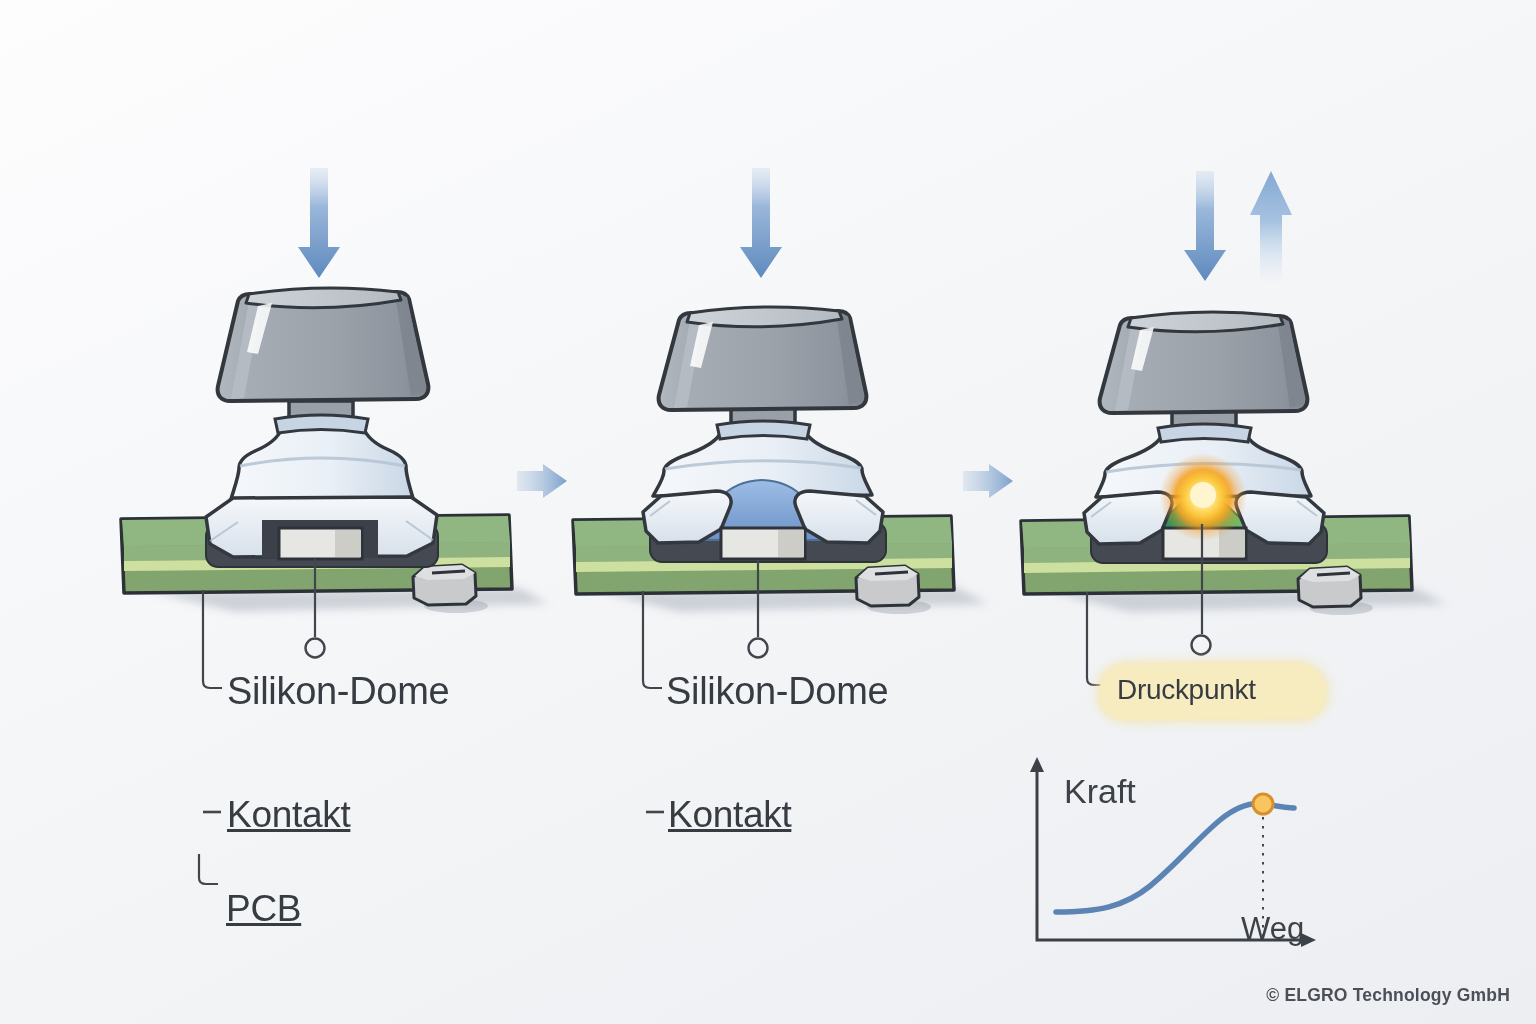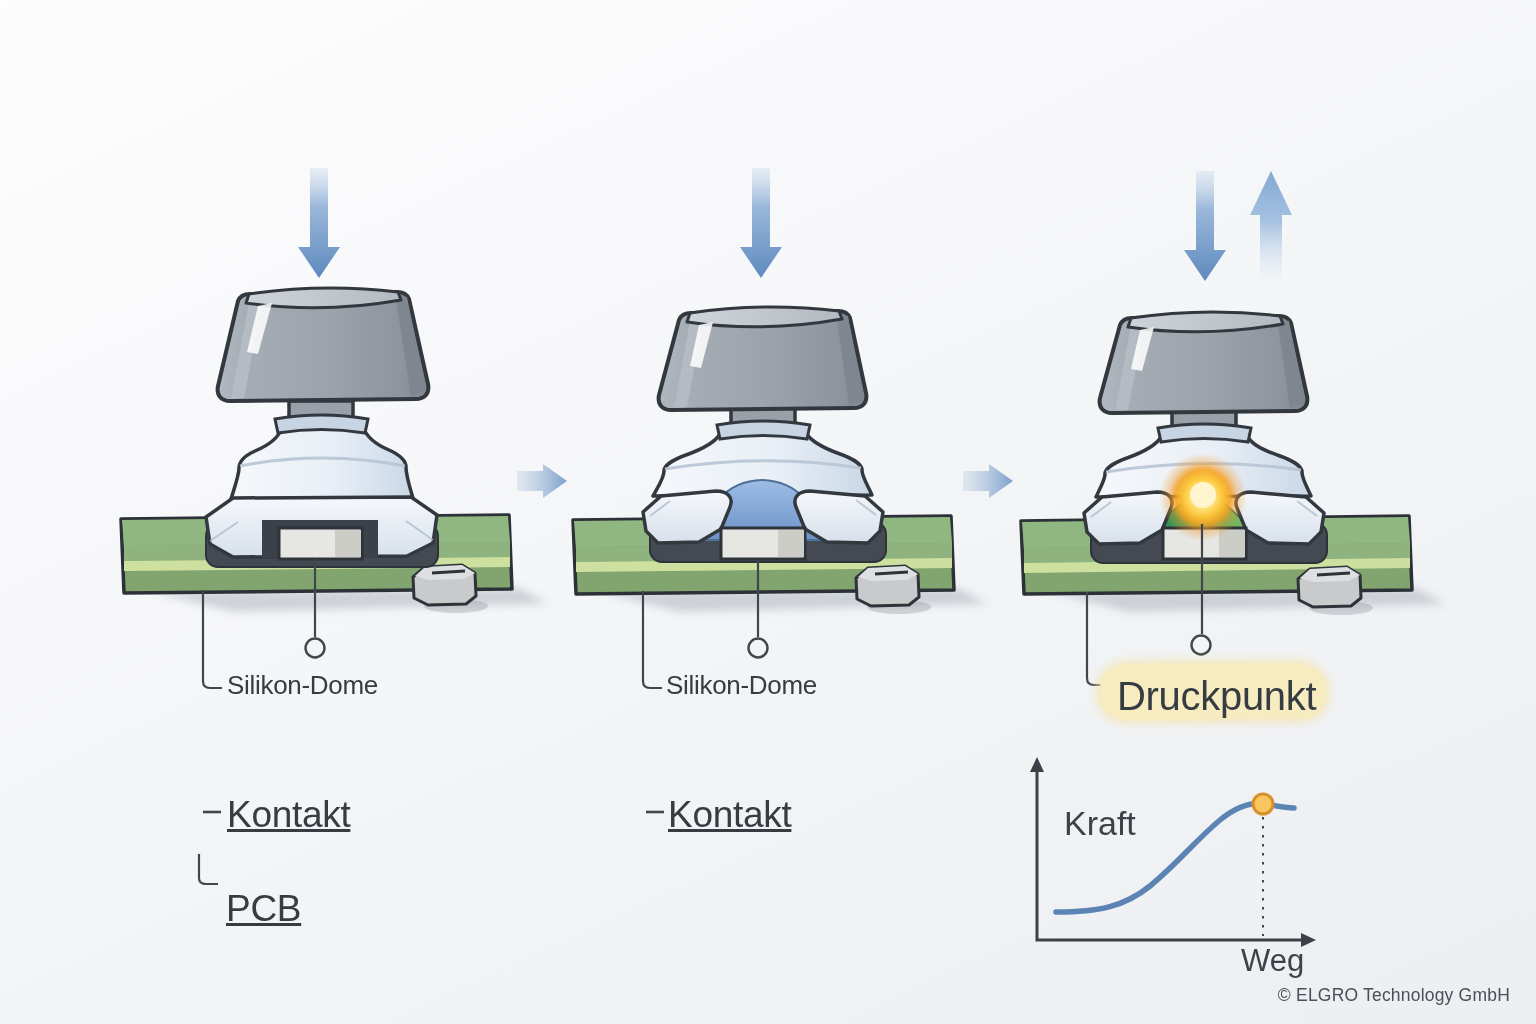--- a/index.html
+++ b/index.html
@@ -3,35 +3,36 @@
 <meta charset="utf-8">
 <style>
   html,body{margin:0;padding:0;background:#e8eaed;}
   .canvas{
     position:relative;width:1536px;height:1024px;overflow:hidden;
     background:linear-gradient(155deg,#fdfdfe 0%,#f5f6f8 45%,#eceef1 100%);
     font-family:"Liberation Sans",sans-serif;color:#34393f;
   }
   .art{position:absolute;left:0;top:0;}
   .label{position:absolute;line-height:1;white-space:nowrap;color:#373c42;letter-spacing:-0.3px;}
-  .lbl-lg{font-size:26px;}
+  .lbl-lg{font-size:38px;}
   .lbl-md{font-size:37px;text-decoration:underline;}
-  .axis-label{position:absolute;line-height:1;color:#3d4249;white-space:nowrap;margin-top:32px;}
+  .axis-label{position:absolute;line-height:1;color:#3d4249;white-space:nowrap;}
   .kraft{font-size:34px;}
   .weg{font-size:31px;}
   .hl-blob{
     position:absolute;left:1100px;top:664px;width:226px;height:55px;
     background:#f6ecc0;border-radius:30px 34px 26px 30px/26px 30px 30px 24px;
     box-shadow:0 0 10px 3px rgba(243,230,176,.95);
     transform:rotate(-.4deg);
   }
-  .druckpunkt{left:1117px;top:676px;font-size:40px;}
+  .druckpunkt{left:1117px;top:676px;font-size:28px;}
   .copyright{
     position:absolute;right:26px;top:985px;font-size:17.5px;color:#4b5058;
     letter-spacing:.2px;
+    font-weight:bold;
   }
 </style>
 </head>
 <body>
 
 <div class="canvas">
 
   <svg class="art" width="1536" height="1024" viewBox="0 0 1536 1024">
     <defs>
       <linearGradient id="gDown" x1="0" y1="0" x2="0" y2="1">

